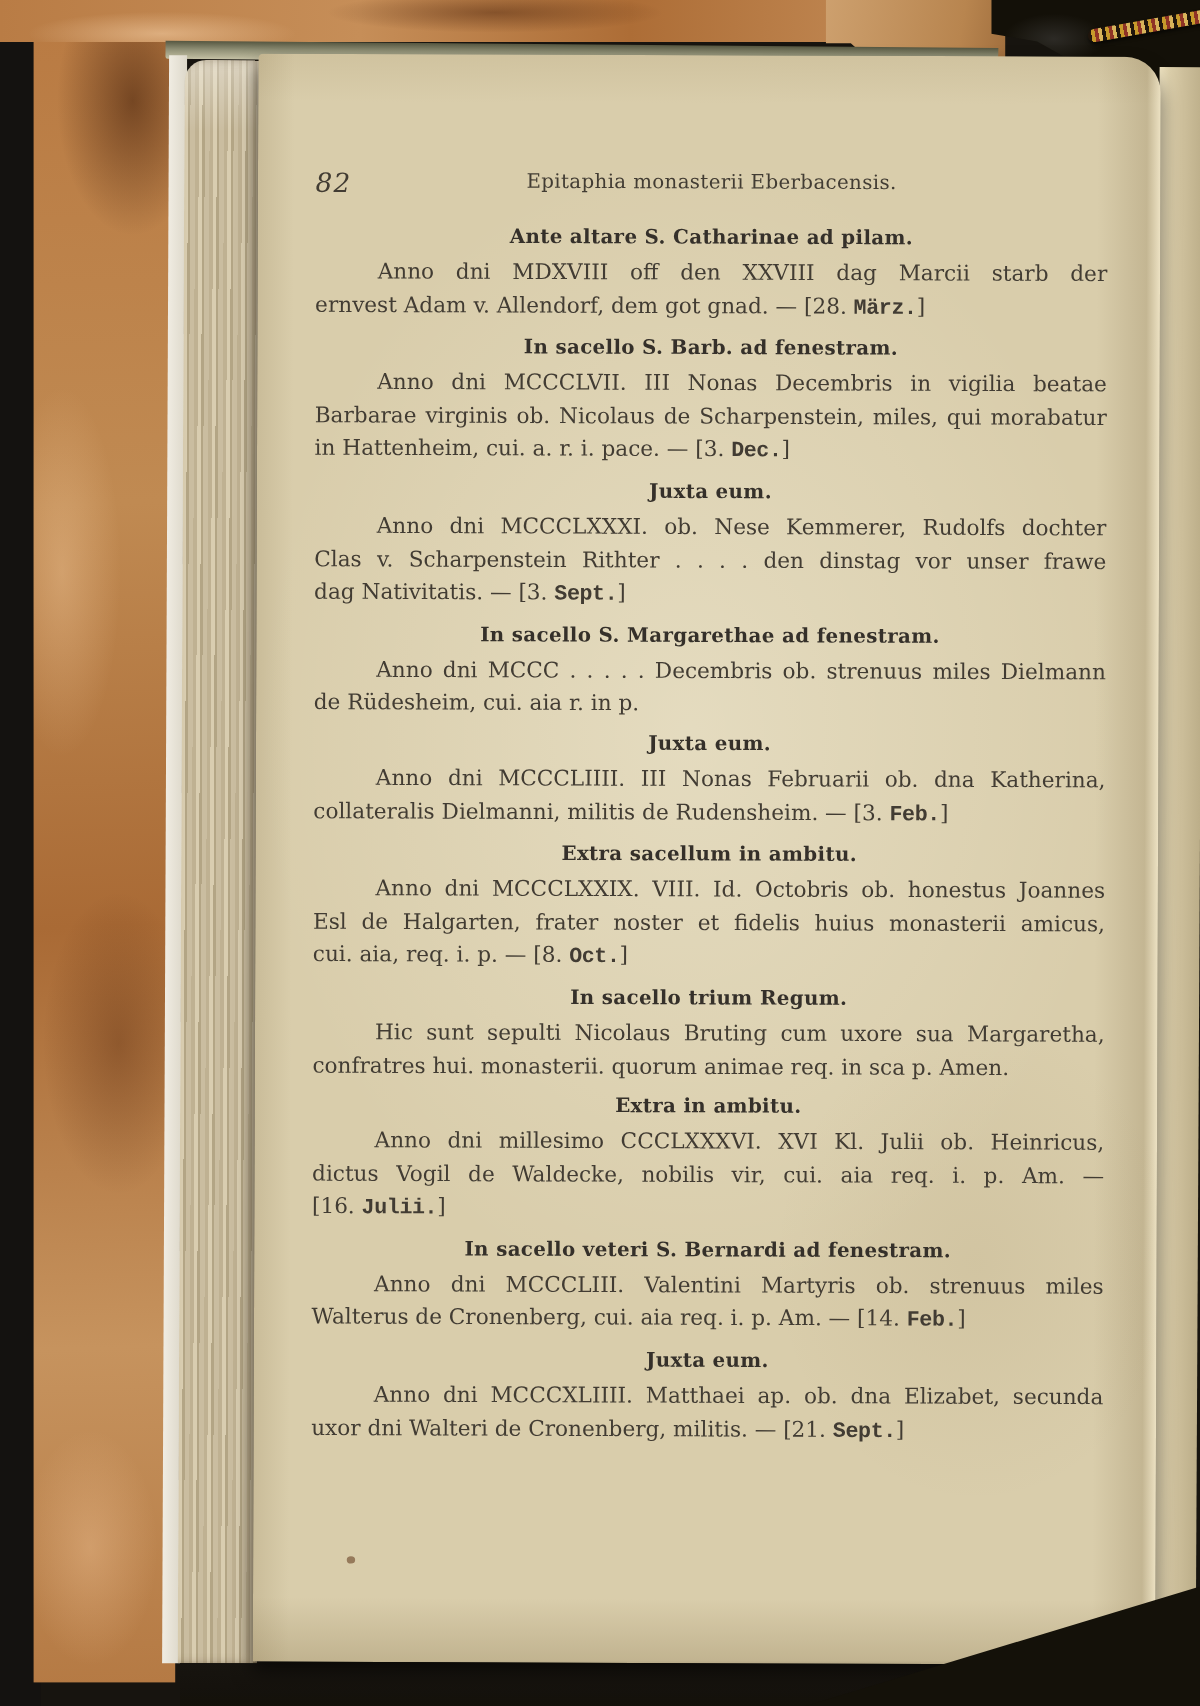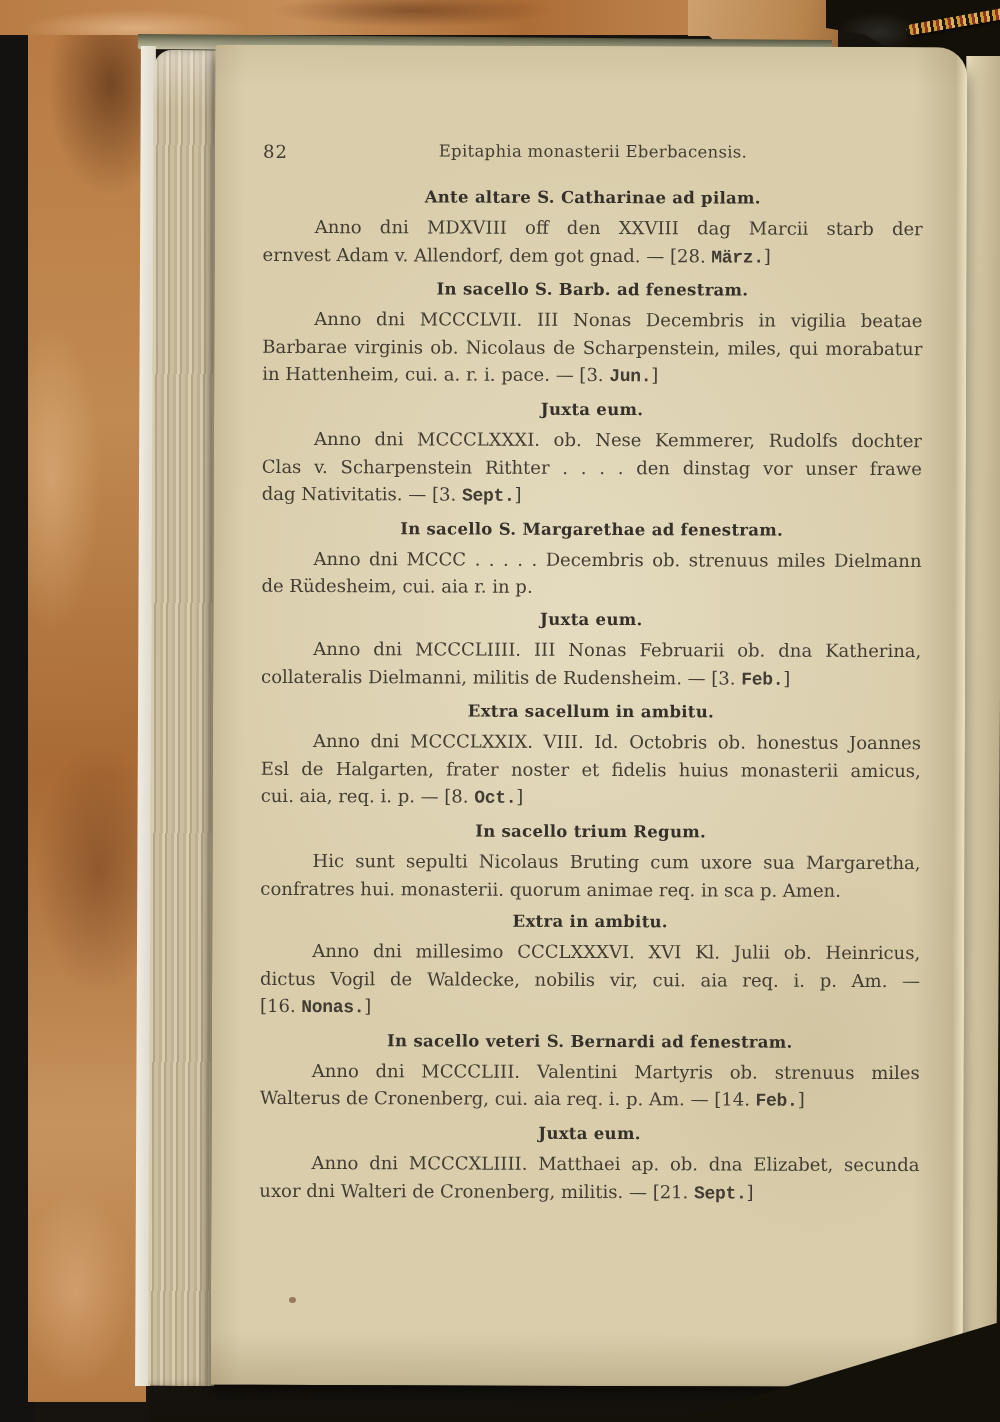--- a/index.html
+++ b/index.html
@@ -60,21 +60,21 @@
   .corner-dark{position:absolute;right:0;bottom:0;width:330px;height:100px;background:#141109;
     clip-path:polygon(100% 0,100% 100%,0 100%);}
   .bottom-shade{position:absolute;left:150px;bottom:0;width:850px;height:38px;
     background:linear-gradient(rgba(20,17,12,0),rgba(20,17,12,.85) 70%,#141109);}
   .speck{position:absolute;left:78px;top:1252px;width:7px;height:6px;border-radius:50%;
     background:rgba(95,55,25,.55);}
 
   
   .content{position:absolute;left:48px;top:96px;width:660px;color:#423c33;}
   .page-head{position:relative;height:24px;margin-bottom:21px;}
-  .page-num{position:absolute;left:0;top:0;font-size:18px;letter-spacing:1px;}
+  .page-num{position:absolute;left:0;top:0;font-size:22px;letter-spacing:1px;font-style:italic;}
   .run-head{text-align:center;font-size:16.5px;letter-spacing:.3px;}
   .sec{margin-bottom:6px;}
   .h{font-weight:700;text-align:center;font-size:16.5px;color:#35302a;
      letter-spacing:.3px;margin:8px 0 5px;line-height:22px;}
   .l{font-size:18px;line-height:27.6px;white-space:normal;}
   .l.j{text-align:justify;text-align-last:justify;}
   .l.ind{padding-left:52px;}
   .frak{font-weight:700;letter-spacing:-.3px;font-family:Liberation Mono, monospace;}
 </style>
 </head>
@@ -102,21 +102,21 @@
       <div>
           <section class="sec">
             <div class="h">Ante altare S. Catharinae ad pilam.</div>
             <div class="l j ind">Anno dni MDXVIII off den XXVIII dag Marcii starb der</div>
             <div class="l">ernvest Adam v. Allendorf, dem got gnad. — [28. <span class="frak">März.</span>]</div>
           </section>
           <section class="sec">
             <div class="h">In sacello S. Barb. ad fenestram.</div>
             <div class="l j ind">Anno dni MCCCLVII.  III Nonas Decembris in vigilia beatae</div>
             <div class="l j">Barbarae virginis ob. Nicolaus de Scharpenstein, miles, qui morabatur</div>
-            <div class="l">in Hattenheim, cui. a. r. i. pace. — [3. <span class="frak">Jun.</span>]</div>
+            <div class="l">in Hattenheim, cui. a. r. i. pace. — [3. <span class="frak">Dec.</span>]</div>
           </section>
           <section class="sec">
             <div class="h">Juxta eum.</div>
             <div class="l j ind">Anno dni MCCCLXXXI.  ob. Nese Kemmerer, Rudolfs dochter</div>
             <div class="l j">Clas v. Scharpenstein Rithter . . . . den dinstag vor unser frawe</div>
             <div class="l">dag Nativitatis. — [3. <span class="frak">Sept.</span>]</div>
           </section>
           <section class="sec">
             <div class="h">In sacello S. Margarethae ad fenestram.</div>
             <div class="l j ind">Anno dni MCCC . . . . . Decembris ob. strenuus miles Dielmann</div>
@@ -135,21 +135,21 @@
           </section>
           <section class="sec">
             <div class="h">In sacello trium Regum.</div>
             <div class="l j ind">Hic sunt sepulti Nicolaus Bruting cum uxore sua Margaretha,</div>
             <div class="l">confratres hui. monasterii. quorum animae req. in sca p.  Amen.</div>
           </section>
           <section class="sec">
             <div class="h">Extra in ambitu.</div>
             <div class="l j ind">Anno dni millesimo CCCLXXXVI.  XVI Kl. Julii ob. Heinricus,</div>
             <div class="l j">dictus Vogil de Waldecke, nobilis vir, cui. aia req. i. p.  Am. —</div>
-            <div class="l">[16. <span class="frak">Nonas.</span>]</div>
+            <div class="l">[16. <span class="frak">Julii.</span>]</div>
           </section>
           <section class="sec">
             <div class="h">In sacello veteri S. Bernardi ad fenestram.</div>
             <div class="l j ind">Anno dni MCCCLIII.  Valentini Martyris ob. strenuus miles</div>
             <div class="l">Walterus de Cronenberg, cui. aia req. i. p.  Am. — [14. <span class="frak">Feb.</span>]</div>
           </section>
           <section class="sec">
             <div class="h">Juxta eum.</div>
             <div class="l j ind">Anno dni MCCCXLIIII.  Matthaei ap. ob. dna Elizabet, secunda</div>
             <div class="l">uxor dni Walteri de Cronenberg, militis. — [21. <span class="frak">Sept.</span>]</div>

